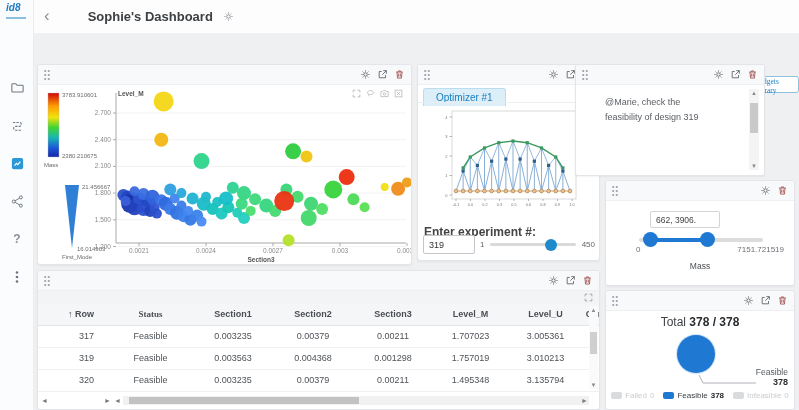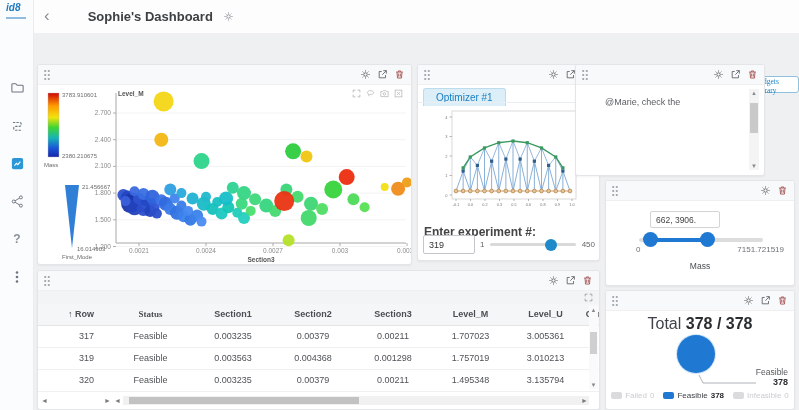--- a/index.html
+++ b/index.html
@@ -100,21 +100,21 @@
   .tbl-vscroll .arr { position:absolute; left:0; width:9px; font-size:6px; color:#8a8a8a; text-align:center; cursor:pointer; }
   .tbl-footer { position:absolute; left:0; right:10px; bottom:3px; height:11px; display:flex;
     align-items:center; font-size:7px; color:#7a7a7a; }
   .pager { width:76px; display:flex; justify-content:space-between; padding:0 3px; }
   .pager span { cursor:pointer; }
   .hscroll { flex:1; position:relative; height:9px; background:#f1f1f1; margin-left:2px; }
   .hscroll .thumb { position:absolute; left:6px; top:1px; width:230px; height:7px; background:#c2c2c2; }
   .hscroll .arr-r { position:absolute; right:1px; top:1px; cursor:pointer; }
 
   
-  .pie-title { position:absolute; top:24px; left:0; right:0; text-align:center; font-size:16px; color:#3f4348; }
+  .pie-title { position:absolute; top:24px; left:0; right:0; text-align:center; font-size:12px; color:#3f4348; }
   .pie-title b { color:#2b2e31; }
   .pie-circle { position:absolute; left:71px; top:44px; width:38px; height:38px; border-radius:50%;
     background:#1f78d1; box-shadow:0 0 0 1px #cfe4f5; }
   .pie-callout { position:absolute; left:0; top:0; width:188px; height:118px; pointer-events:none; }
   .callout-label { position:absolute; right:6px; top:76px; font-size:8.5px; color:#55595e; }
   .callout-value { position:absolute; right:6px; top:86px; font-size:9px; font-weight:bold; color:#2b2e31; }
   .pie-legend { position:absolute; left:0; right:0; top:100px; display:flex; justify-content:center;
     gap:9px; font-size:8px; align-items:center; }
   .leg-item { display:flex; align-items:center; gap:3px; }
   .leg-sw { width:11px; height:7px; border-radius:2px; }
@@ -601,20 +601,21 @@
                   <path d="M8 5V3.5h4V5"></path>
                   <path d="M5.5 5.5l.9 11h7.2l.9-11"></path>
                   <path d="M8.5 8.2v5.8M11.5 8.2v5.8"></path>
                 </g>
               </svg></span>
           </span>
       </div>
       <div class="comment-body">
         <div class="comment-text">
           <div>@Marie, check the</div>
+          <div>feasibility of design 319</div>
         </div>
         <div class="vscroll">
           <span class="arr" style="top:1px;">▲</span>
           <span class="thumb"></span>
           <span class="arr" style="bottom:1px;">▼</span>
         </div>
       </div>
     </section>
 
     <section class="widget" style="left:571px; top:146px; width:190px; height:106px;">

